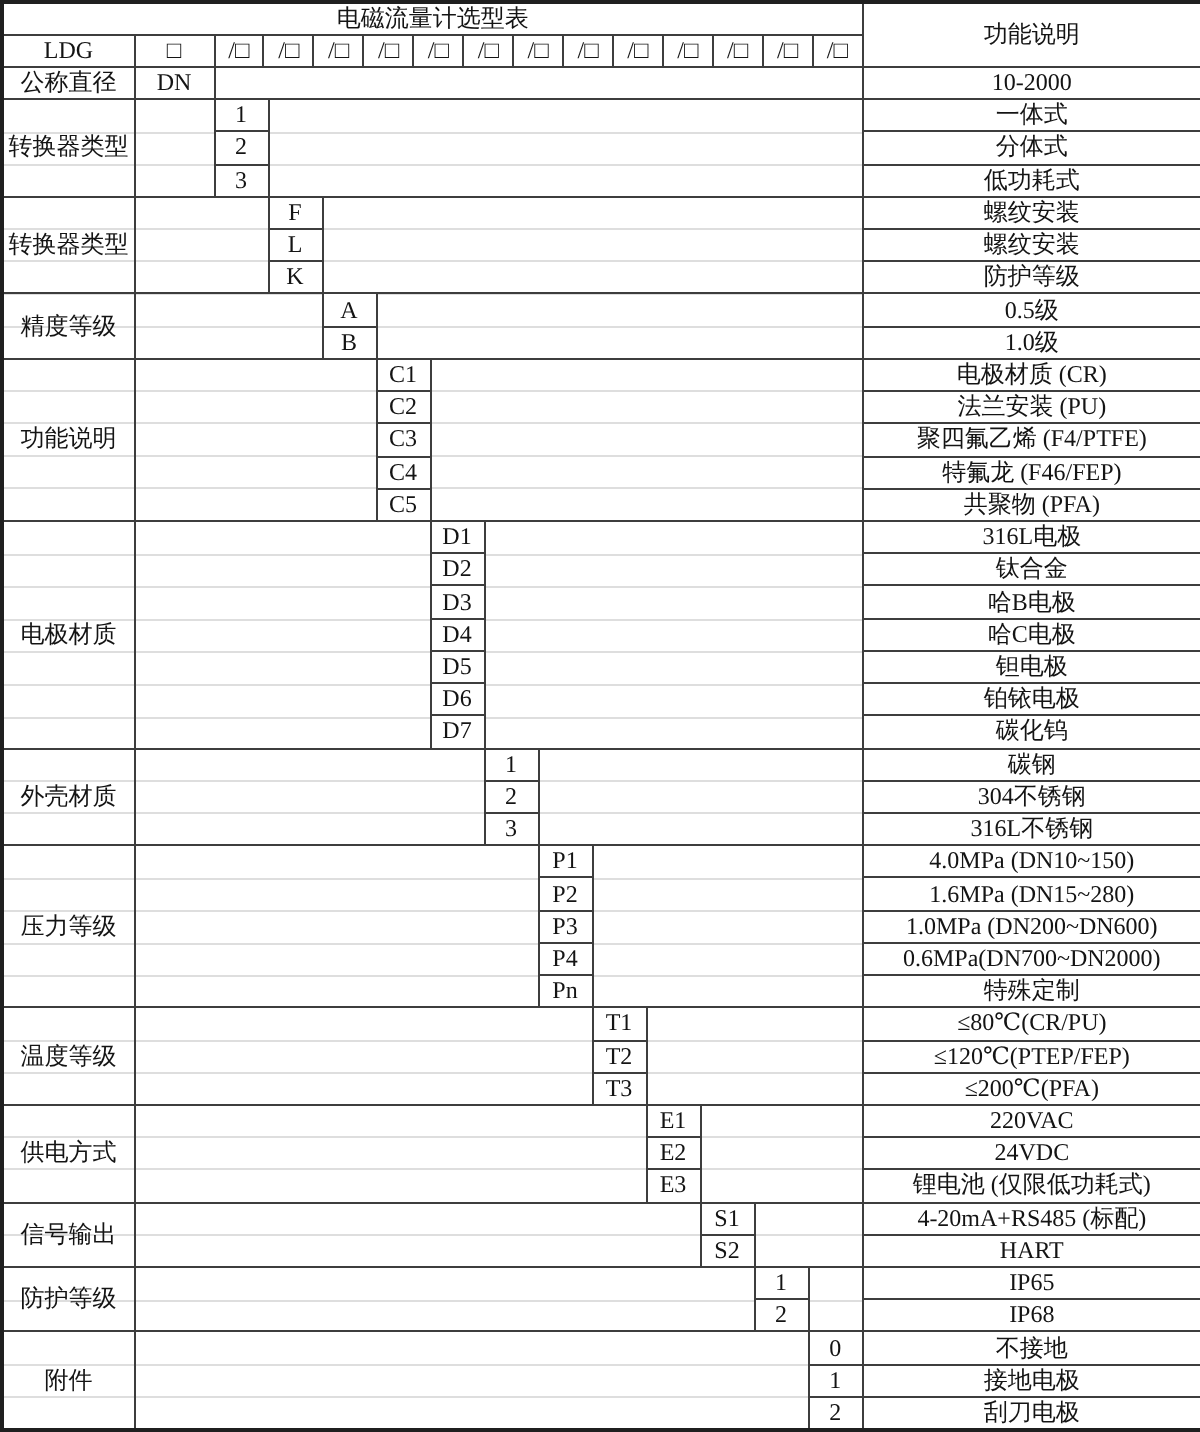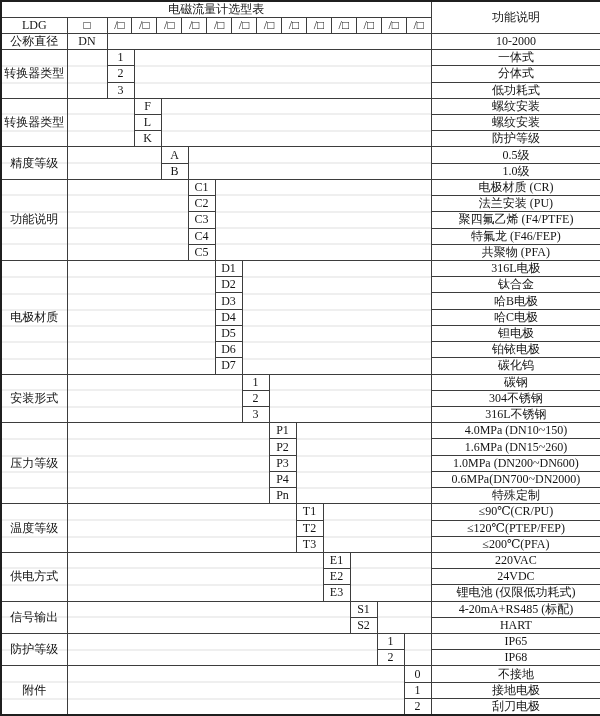--- a/index.html
+++ b/index.html
@@ -185,21 +185,21 @@
         </tr>
         <tr>
           <td>D6</td>
           <td>铂铱电极</td>
         </tr>
         <tr>
           <td>D7</td>
           <td>碳化钨</td>
         </tr>
         <tr>
-          <td rowspan="3" class="faint">安装形式</td>
+          <td rowspan="3" class="faint">外壳材质</td>
           <td colspan="6" rowspan="3" class="faint"></td>
           <td>1</td>
           <td colspan="6" rowspan="3" class="faint"></td>
           <td>碳钢</td>
         </tr>
         <tr>
           <td>2</td>
           <td>304不锈钢</td>
         </tr>
         <tr>
@@ -208,40 +208,40 @@
         </tr>
         <tr>
           <td rowspan="5" class="faint">压力等级</td>
           <td colspan="7" rowspan="5" class="faint"></td>
           <td>P1</td>
           <td colspan="5" rowspan="5" class="faint"></td>
           <td class="align-left">4.0MPa (DN10~150)</td>
         </tr>
         <tr>
           <td>P2</td>
-          <td class="align-left">1.6MPa (DN15~260)</td>
+          <td class="align-left">1.6MPa (DN15~280)</td>
         </tr>
         <tr>
           <td>P3</td>
           <td class="align-left">1.0MPa (DN200~DN600)</td>
         </tr>
         <tr>
           <td>P4</td>
           <td class="align-left">0.6MPa(DN700~DN2000)</td>
         </tr>
         <tr>
           <td>Pn</td>
           <td>特殊定制</td>
         </tr>
         <tr>
           <td rowspan="3" class="faint">温度等级</td>
           <td colspan="8" rowspan="3" class="faint"></td>
           <td>T1</td>
           <td colspan="4" rowspan="3" class="faint"></td>
-          <td>≤90℃(CR/PU)</td>
+          <td>≤80℃(CR/PU)</td>
         </tr>
         <tr>
           <td>T2</td>
           <td>≤120℃(PTEP/FEP)</td>
         </tr>
         <tr>
           <td>T3</td>
           <td>≤200℃(PFA)</td>
         </tr>
         <tr>

